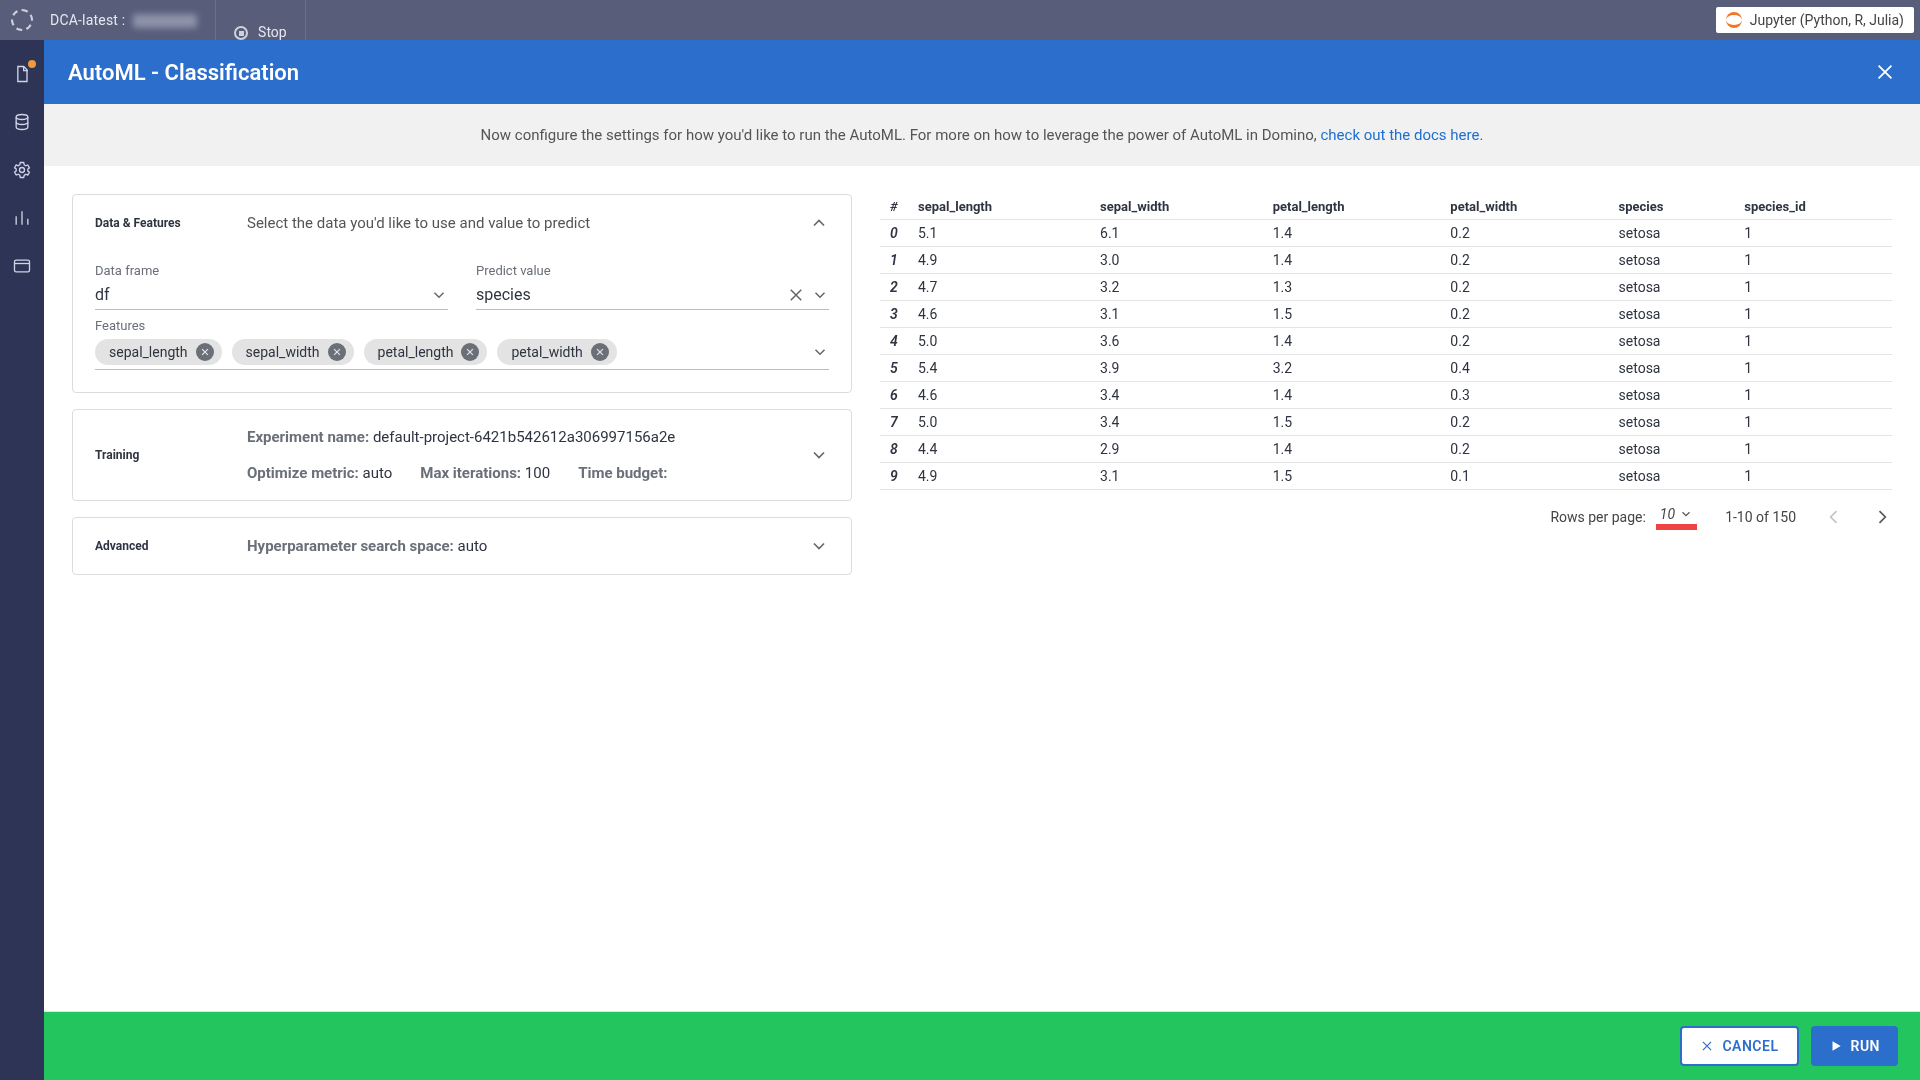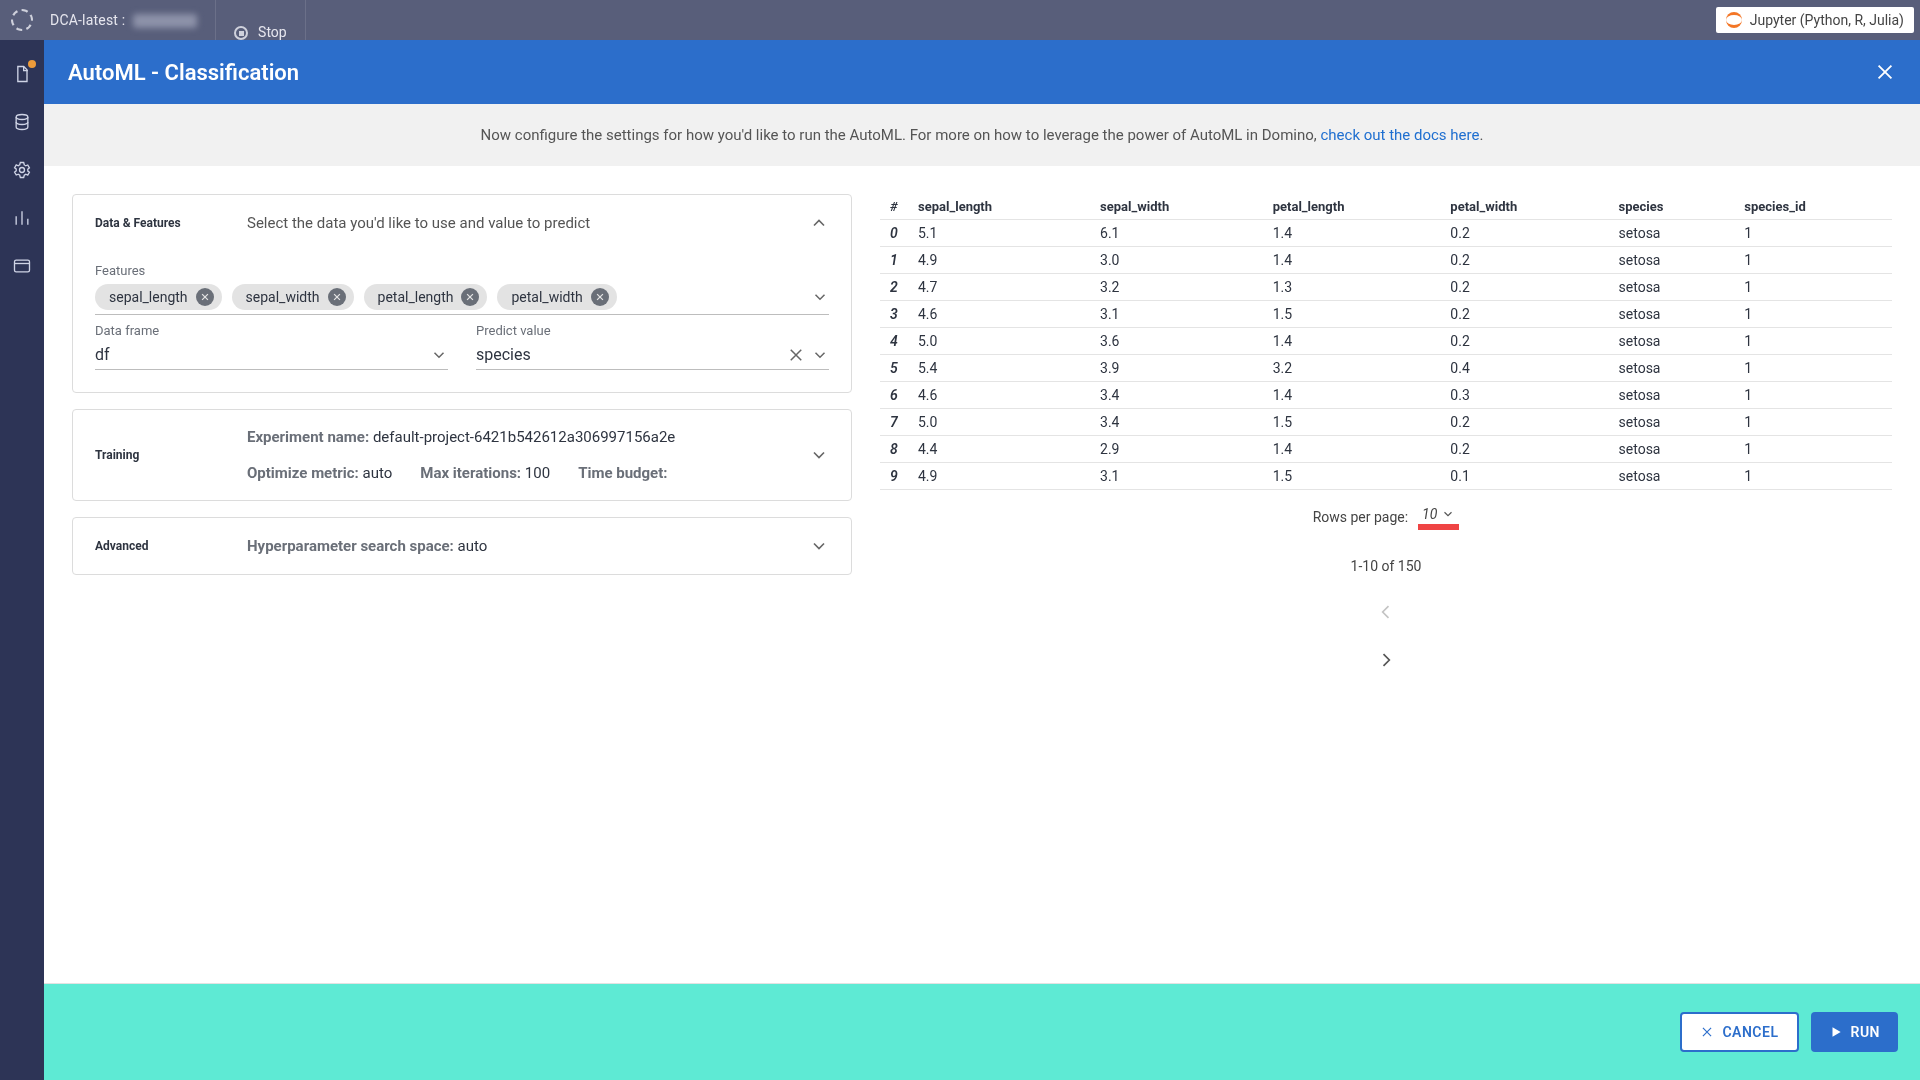--- a/index.html
+++ b/index.html
@@ -66,29 +66,29 @@
   .chip .xcir svg { width:10px; height:10px; stroke:#e3e3e3; stroke-width:3; }
 
   
   .tablewrap { flex:1; font-size:14px; color:#2e3440; }
   table { border-collapse:collapse; width:100%; }
   th, td { text-align:left; padding:5px 10px; border-bottom:1px solid #e4e4e4; white-space:nowrap; }
   th { font-weight:700; font-size:13px; }
   td.idx, th.idx { font-style:italic; font-weight:600; width:28px; }
   td.idx { color:#2e3440; }
 
-  .pager { display:flex; align-items:center; justify-content:flex-end; gap:28px; margin-top:14px; font-size:14px; color:#444;flex-direction:column; }
+  .pager { display:flex; align-items:center; justify-content:flex-end; gap:28px; margin-top:14px; font-size:14px; color:#444; }
   .pager .rpp { display:flex; align-items:center; gap:10px; }
   .pager .rpp .sel { border-bottom:6px solid #ef4444; padding:2px 4px; display:flex; align-items:center; gap:4px;font-style:italic; }
   .pagebtn { width:20px; height:20px; cursor:pointer; }
   .pagebtn svg { width:20px; height:20px; fill:none; stroke:#555; stroke-width:2; }
   .pagebtn.disabled svg { stroke:#c4c4c4; }
 
   
-  .footer { border-top:1px solid #e2e2e2; padding:28px 22px; display:flex; justify-content:flex-end; gap:12px; background:#5eead4; }
+  .footer { border-top:1px solid #e2e2e2; padding:14px 22px; display:flex; justify-content:flex-end; gap:12px; background:#22c55e; }
   .btn { font-size:14px; font-weight:600; letter-spacing:.5px; border-radius:4px; padding:10px 18px; display:flex; align-items:center; gap:8px; cursor:pointer; }
   .btn svg { width:14px; height:14px; }
   .btn-outline { border:2px solid #2c6ecb; color:#2c6ecb; background:#fff; }
   .btn-outline svg { stroke:#2c6ecb; stroke-width:2; fill:none; }
   .btn-primary { border:none; background:#2c6ecb; color:#fff; }
   .btn-primary svg { fill:#fff; }
 </style>
 </head>
 <body>
 
@@ -174,20 +174,43 @@
           <div class="panel-hdr">
             <div class="panel-title">Data &amp; Features</div>
             <div class="panel-sub">Select the data you'd like to use and value to predict</div>
             <span class="chev">
               <svg viewBox="0 0 24 24">
                   <path d="M6 15l6-6 6 6"></path>
                 </svg>
             </span>
           </div>
           <div class="panel-body">
+            <div class="field-row">
+              <div class="field">
+                <label>Data frame</label>
+                <div class="underline">
+                  <span class="value">df</span>
+                  <span class="udrop"><svg viewBox="0 0 24 24">
+                        <path d="M6 9l6 6 6-6"></path>
+                      </svg></span>
+                </div>
+              </div>
+              <div class="field">
+                <label>Predict value</label>
+                <div class="underline">
+                  <span class="value">species</span>
+                  <span class="uclear"><svg viewBox="0 0 24 24">
+                        <path d="M5 5l14 14M19 5L5 19"></path>
+                      </svg></span>
+                  <span class="udrop"><svg viewBox="0 0 24 24">
+                        <path d="M6 9l6 6 6-6"></path>
+                      </svg></span>
+                </div>
+              </div>
+            </div>
             <div class="field-row">
               <div class="field" style="flex:1">
                 <label>Features</label>
                 <div class="underline">
                   <div class="chips" id="chips" style="flex:1">
                       <span class="chip">
                         <span>sepal_length</span>
                         <span class="xcir">
                           <svg viewBox="0 0 24 24" fill="none">
                             <path d="M5 5l14 14M19 5L5 19"></path>
@@ -218,43 +241,20 @@
                           </svg>
                         </span>
                       </span>
                     </div>
                   <span class="udrop"><svg viewBox="0 0 24 24">
                         <path d="M6 9l6 6 6-6"></path>
                       </svg></span>
                 </div>
               </div>
             </div>
-            <div class="field-row">
-              <div class="field">
-                <label>Data frame</label>
-                <div class="underline">
-                  <span class="value">df</span>
-                  <span class="udrop"><svg viewBox="0 0 24 24">
-                        <path d="M6 9l6 6 6-6"></path>
-                      </svg></span>
-                </div>
-              </div>
-              <div class="field">
-                <label>Predict value</label>
-                <div class="underline">
-                  <span class="value">species</span>
-                  <span class="uclear"><svg viewBox="0 0 24 24">
-                        <path d="M5 5l14 14M19 5L5 19"></path>
-                      </svg></span>
-                  <span class="udrop"><svg viewBox="0 0 24 24">
-                        <path d="M6 9l6 6 6-6"></path>
-                      </svg></span>
-                </div>
-              </div>
-            </div>
           </div>
         </div>
 
         <div class="panel">
           <div class="panel-hdr">
             <div class="panel-title">Training</div>
             <div class="panel-summary">
               <span><b>Experiment name:</b>&nbsp;<span class="val">default-project-6421b542612a306997156a2e</span></span>
               <span><b>Optimize metric:</b>&nbsp;<span class="val">auto</span></span>
               <span><b>Max iterations:</b>&nbsp;<span class="val">100</span></span>

